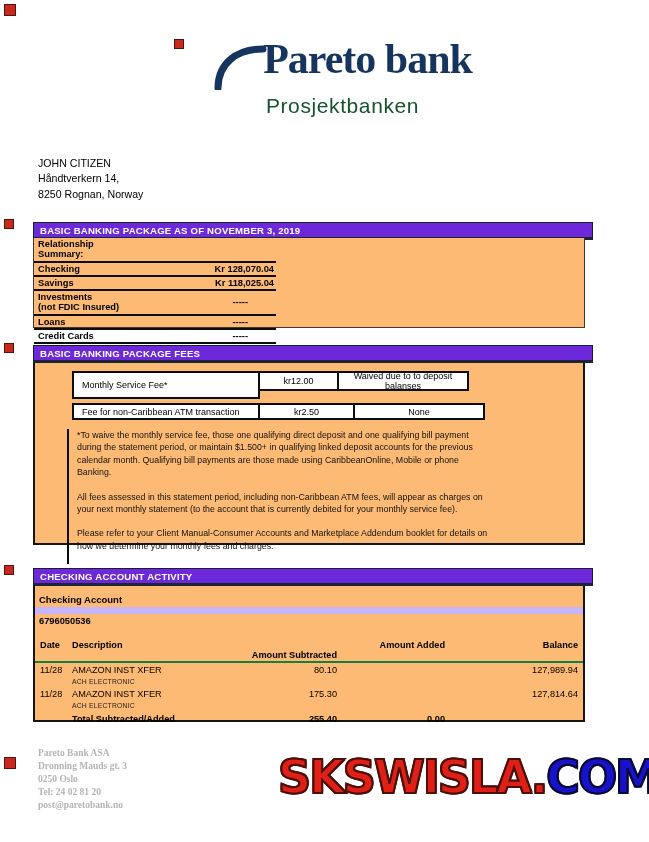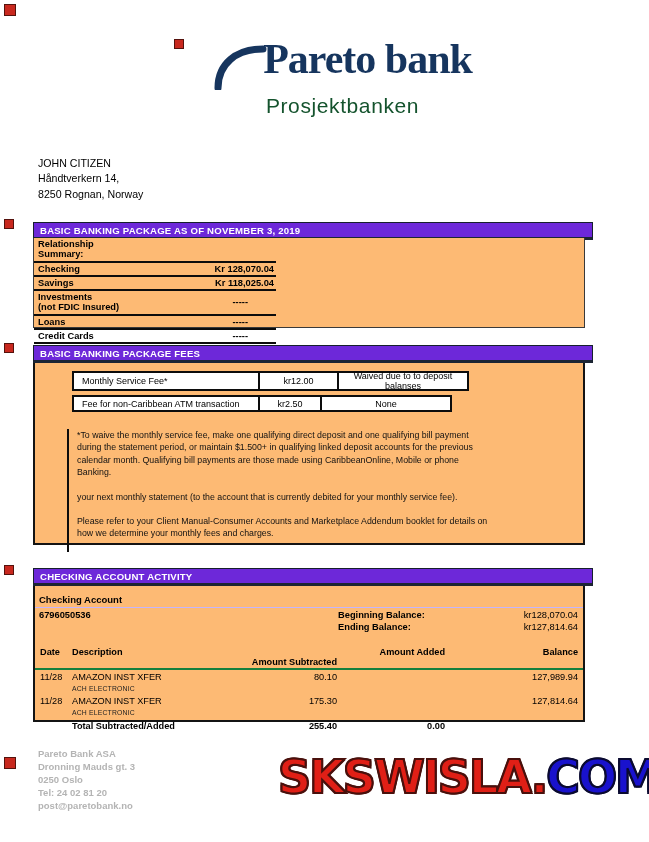--- a/index.html
+++ b/index.html
@@ -60,37 +60,37 @@
   .fc-center { justify-content:center; text-align:center; }
 
   .fineprint {
     position:absolute; left:32px; top:66px; border-left:2px solid #0c0c0c;
     padding-left:8px; font-size:8.8px; line-height:12.4px; color:#111;
   }
   .fineprint .para { margin-bottom:12px; }
   .fineprint .ln { white-space:nowrap; }
 
   
-  .acct-title { font-weight:bold; font-size:9.5px; padding:8px 5px 2px 4px; border-bottom:1px solid #c4b5fd; }
+  .acct-title { font-weight:bold; font-size:9.5px; padding:8px 5px 2px 4px; border-bottom:7px solid #c4b5fd; }
   .acct-row { display:flex; padding:2px 5px 0 4px; font-size:9.3px; }
   .acct-num { font-weight:bold; flex:1; }
   .bal-block { width:240px; }
   .bal-line { display:flex; justify-content:space-between; line-height:11.5px; }
   .bal-lbl { font-weight:bold; }
 
   .agrid { display:grid; grid-template-columns:32px 178px 87px 108px 1fr; padding:0 5px 0 5px; font-size:9.2px; }
   .ahead { margin-top:14px; font-weight:bold; border-bottom:2px solid #15803d; padding-bottom:1px; }
   .ahead .r2 { grid-column:3; text-align:right; line-height:10px; }
   .num { text-align:right; }
   .tx { margin-top:2px; line-height:10.5px; }
   .tx .desc-sub { font-size:6.8px; color:#222; letter-spacing:0.2px; margin-top:1px; }
   .total-row { font-weight:bold; margin-top:3px; line-height:11px; }
 
   
-  .footer { position:absolute; left:38px; top:747px; color:#b4b4b4; font-weight:bold; font-size:9.5px; line-height:13px; }
+  .footer { position:absolute; left:38px; top:747px; color:#b4b4b4; font-weight:bold; font-size:9.5px; line-height:13px;font-family:Liberation Serif, serif; }
 
   
   .watermark {
     position:absolute; left:278px; top:750px; font-family:"DejaVu Sans", sans-serif;
     font-weight:bold; font-size:46px; letter-spacing:-2px; white-space:nowrap;
   }
   .wm-red  { color:#e01f16; -webkit-text-stroke:2px #49100c; text-shadow:1px 1px 0 #49100c, -1px 1px 0 #49100c, 1px -1px 0 #49100c, -1px -1px 0 #49100c; }
   .wm-blue { color:#1912cd; -webkit-text-stroke:2px #0a0a30; text-shadow:1px 1px 0 #0a0a30, -1px 1px 0 #0a0a30, 1px -1px 0 #0a0a30, -1px -1px 0 #0a0a30; }
 </style>
 </head>
@@ -152,62 +152,53 @@
     <div class="srow">
       <div class="lbl">Credit Cards</div>
       <div class="val val-dash">-----</div>
     </div>
   </div>
 
   <div class="bar" style="top:345px;">BASIC BANKING PACKAGE FEES</div>
   <div class="box box2">
     <div class="feetable">
       <div class="frow">
-        <div class="fcell fc-left" style="width:188px; height:20px;">Monthly Service Fee*</div>
+        <div class="fcell fc-left" style="width:188px; height:28px;">Monthly Service Fee*</div>
         <div class="fcell fc-center" style="width:81px; height:20px;">kr12.00</div>
         <div class="fcell fc-center" style="width:132px; height:20px;">Waived due to to deposit balanses</div>
       </div>
       <div class="frow">
         <div class="fcell fc-left" style="width:188px; height:17px;">Fee for non-Caribbean ATM transaction</div>
-        <div class="fcell fc-center" style="width:64px; height:17px;">kr2.50</div>
+        <div class="fcell fc-center" style="width:97px; height:17px;">kr2.50</div>
         <div class="fcell fc-center" style="width:132px; height:17px;">None</div>
       </div>
     </div>
     <div class="fineprint">
       <div class="para">
-        <div class="ln">*To waive the monthly service fee, make one qualifying direct deposit and one qualifying bill payment</div>
+        <div class="ln">*To waive the monthly service fee, those one qualifying direct deposit and one qualifying bill payment</div>
         <div class="ln">during the statement period, or maintain $1.500+ in qualifying linked deposit accounts for the previous</div>
         <div class="ln">calendar month. Qualifying bill payments are those made using CaribbeanOnline, Mobile or phone</div>
         <div class="ln">Banking.</div>
       </div>
       <div class="para">
+        <div class="ln">All fees assessed in this statement period, including non-Caribbean ATM fees, will appear as charges on</div>
         <div class="ln">your next monthly statement (to the account that is currently debited for your monthly service fee).</div>
       </div>
       <div class="para">
         <div class="ln">Please refer to your Client Manual-Consumer Accounts and Marketplace Addendum booklet for details on</div>
         <div class="ln">how we determine your monthly fees and charges.</div>
       </div>
     </div>
   </div>
 
   <div class="bar" style="top:568px;">CHECKING ACCOUNT ACTIVITY</div>
   <div class="box box3">
     <div class="acct-title">Checking Account</div>
     <div class="acct-row">
       <div class="acct-num">6796050536</div>
-      <div class="bal-block">
-        <div class="bal-line">
-          <span class="bal-lbl">Beginning Balance:</span>
-          <span>kr128,070.04</span>
-        </div>
-        <div class="bal-line">
-          <span class="bal-lbl">Ending Balance:</span>
-          <span>kr127,814.64</span>
-        </div>
-      </div>
     </div>
 
     <div class="agrid ahead">
       <div>Date</div>
       <div>Description</div>
       <div class="num"></div>
       <div class="num">Amount Added</div>
       <div class="num">Balance</div>
       <div class="r2 num">Amount Subtracted</div>
     </div>

